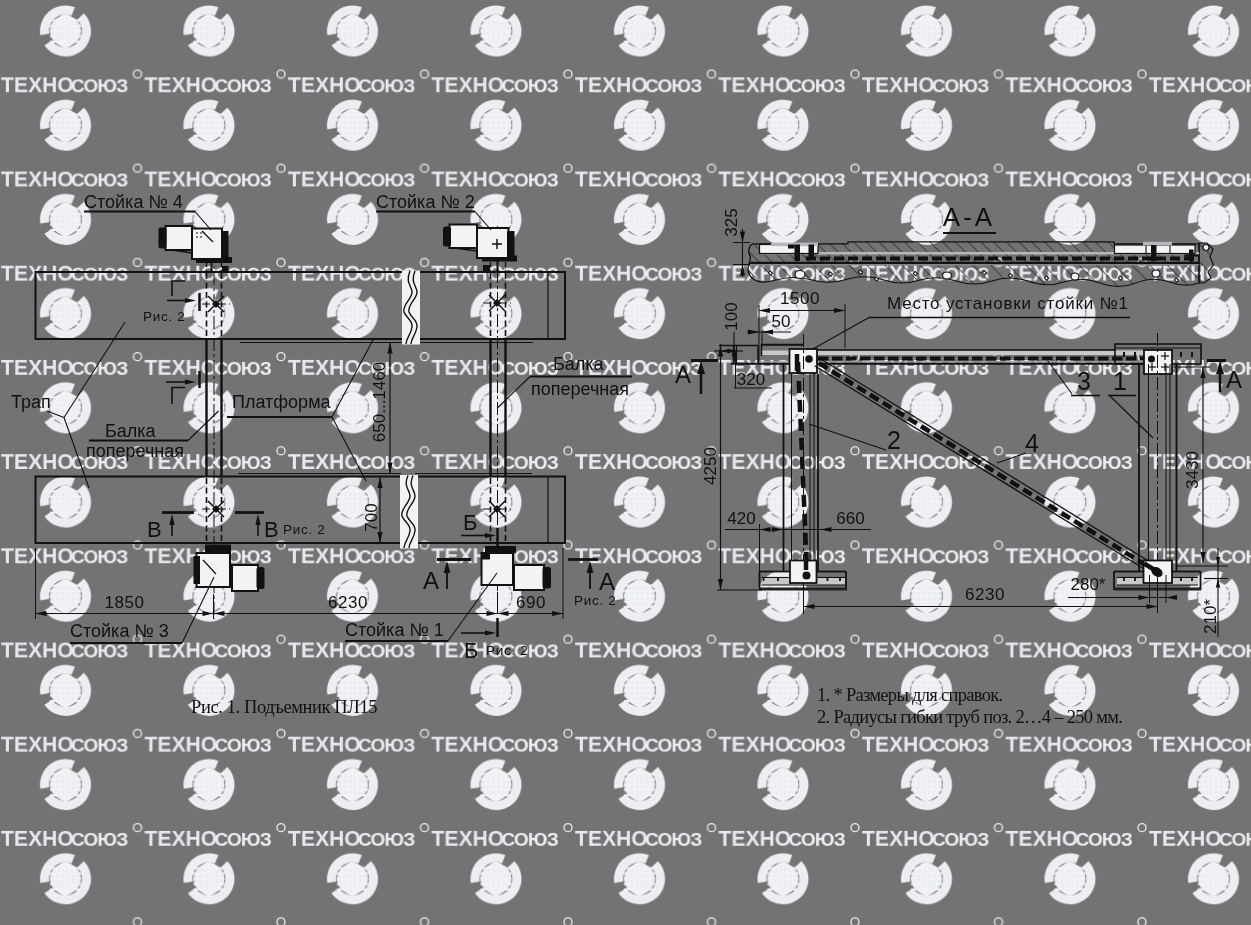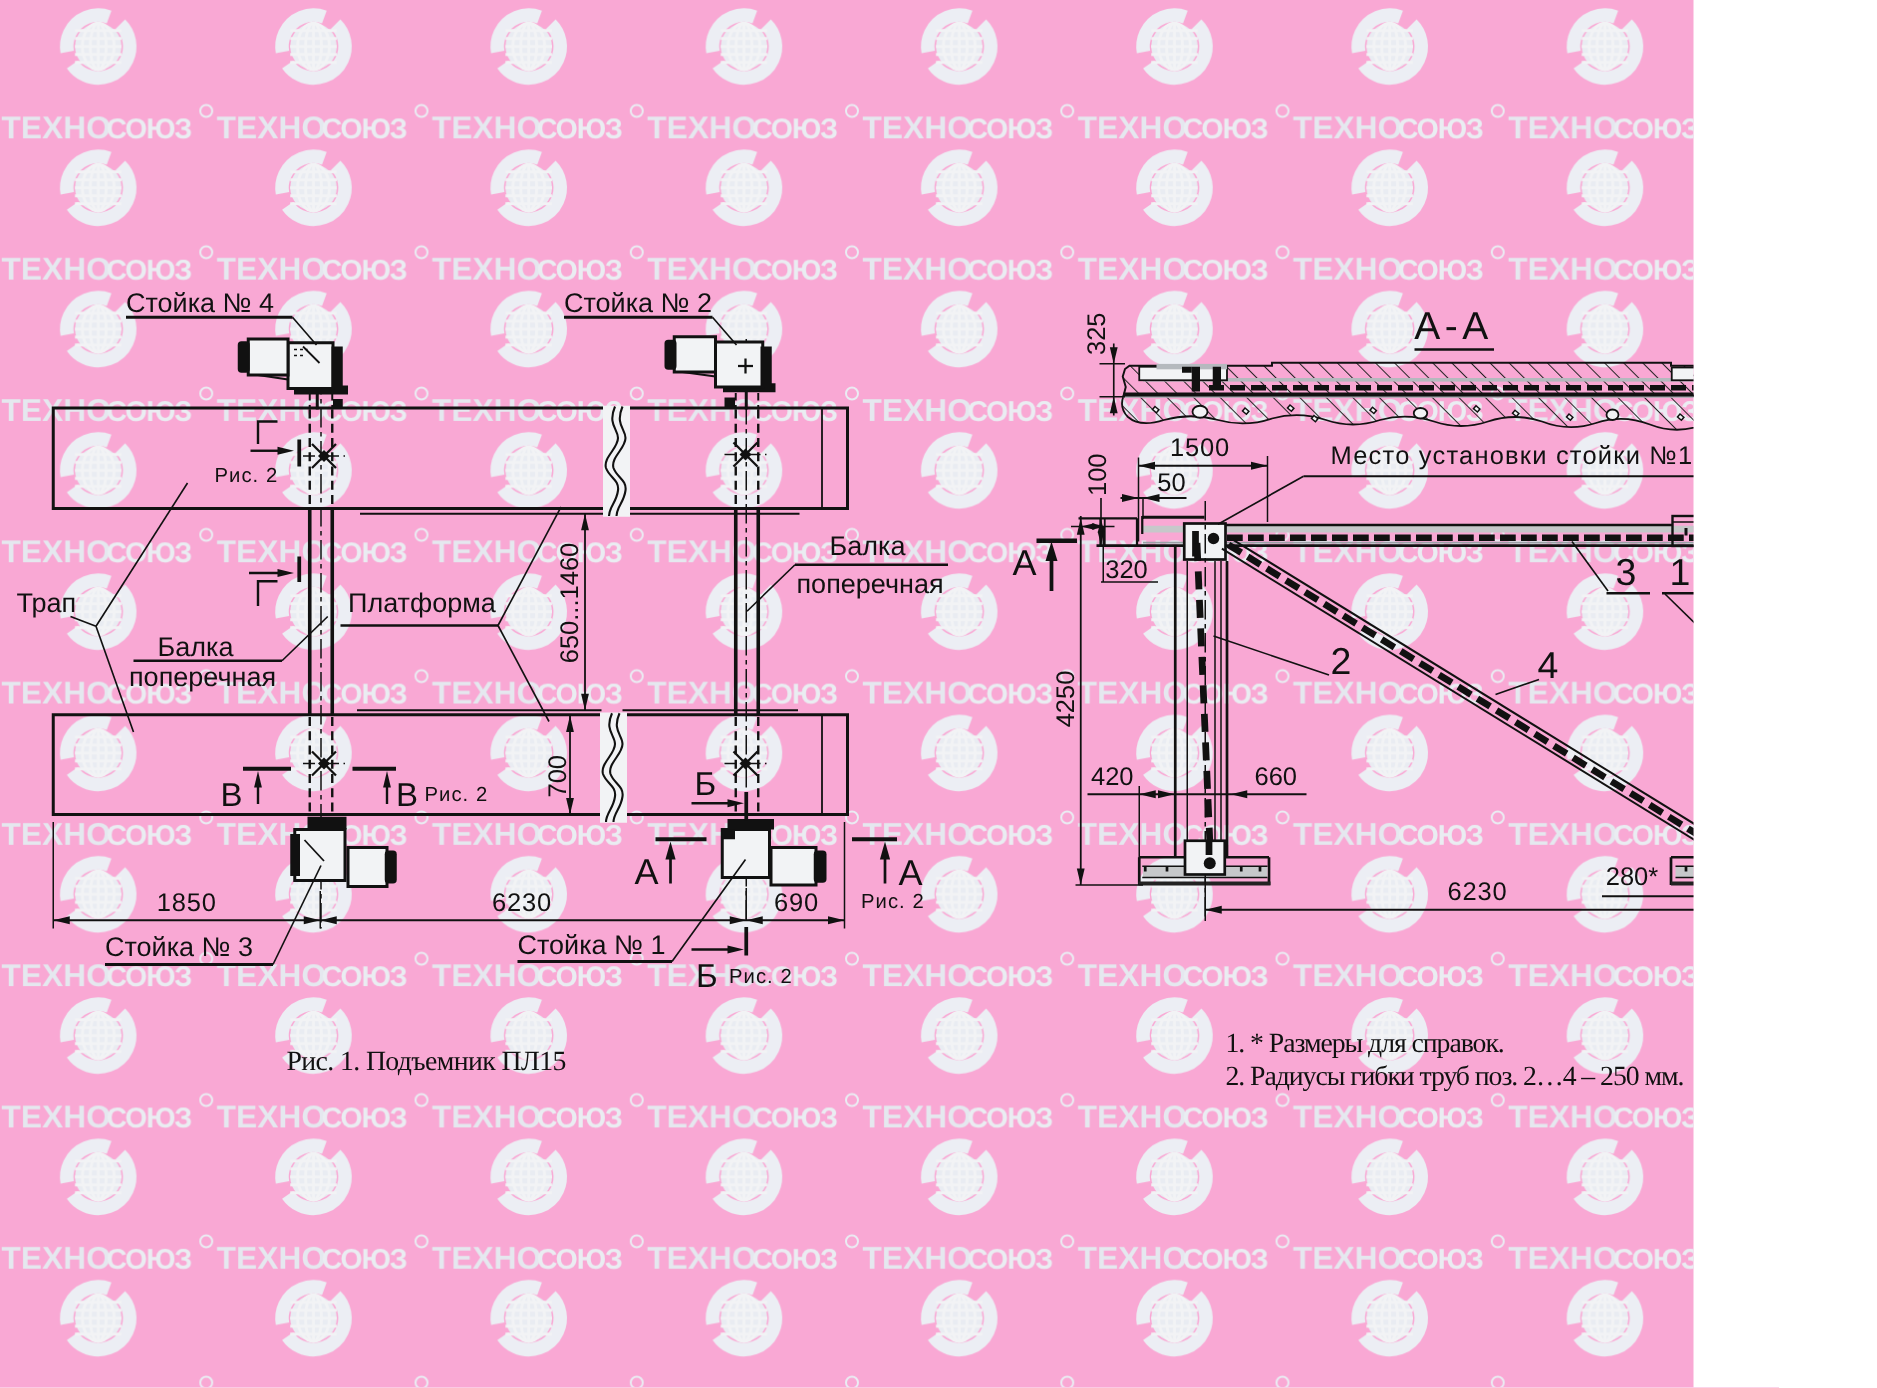--- a/index.html
+++ b/index.html
@@ -1,15 +1,15 @@
 <!DOCTYPE html>
 <html><head><meta charset="utf-8"><title>ПЛ15</title>
 <style>
 html,body{margin:0;padding:0;}
-#page{position:relative;width:1129px;height:925px;background:#f9a8d4;overflow:hidden;}
+#page{position:relative;width:1251px;height:925px;background:#737373;overflow:hidden;}
 </style></head>
 <body>
 <div id="page">
 <svg width="1251" height="925" viewBox="0 0 1251 925">
 <defs>
 <pattern id="wm" width="143.5" height="94.2" patternUnits="userSpaceOnUse">
  <g transform="translate(65.5,31)">
   <circle cx="0" cy="0" r="21" fill="none" stroke="#eceef4" stroke-width="9" stroke-dasharray="44 9" transform="rotate(25)"></circle>
   <circle cx="0" cy="0" r="15.5" fill="#e9ecf2"></circle>
   <g stroke="#f2f3f5" stroke-width="2" fill="none">

